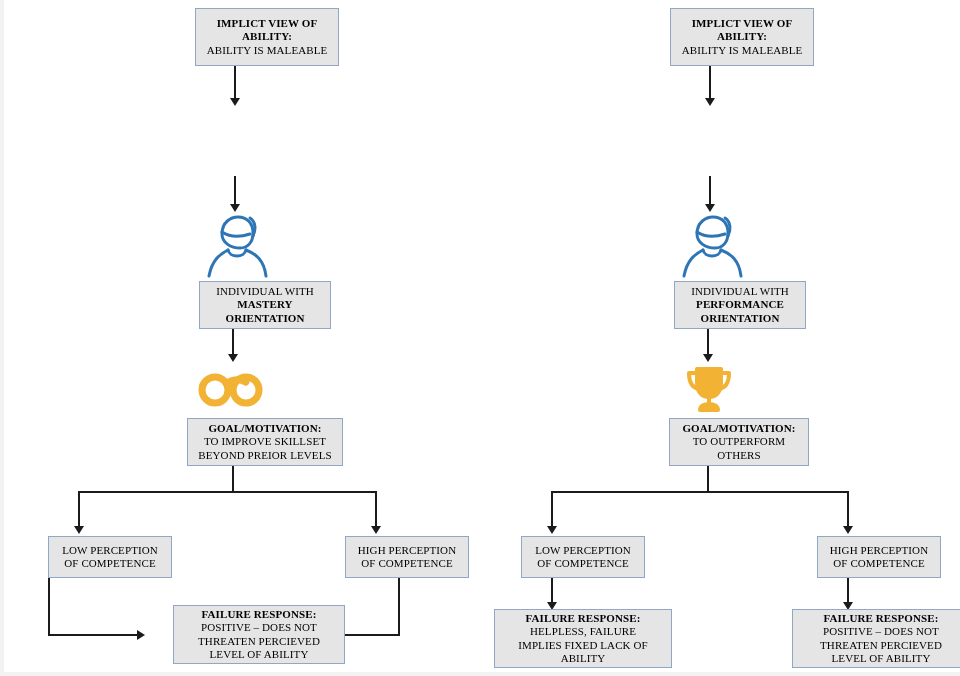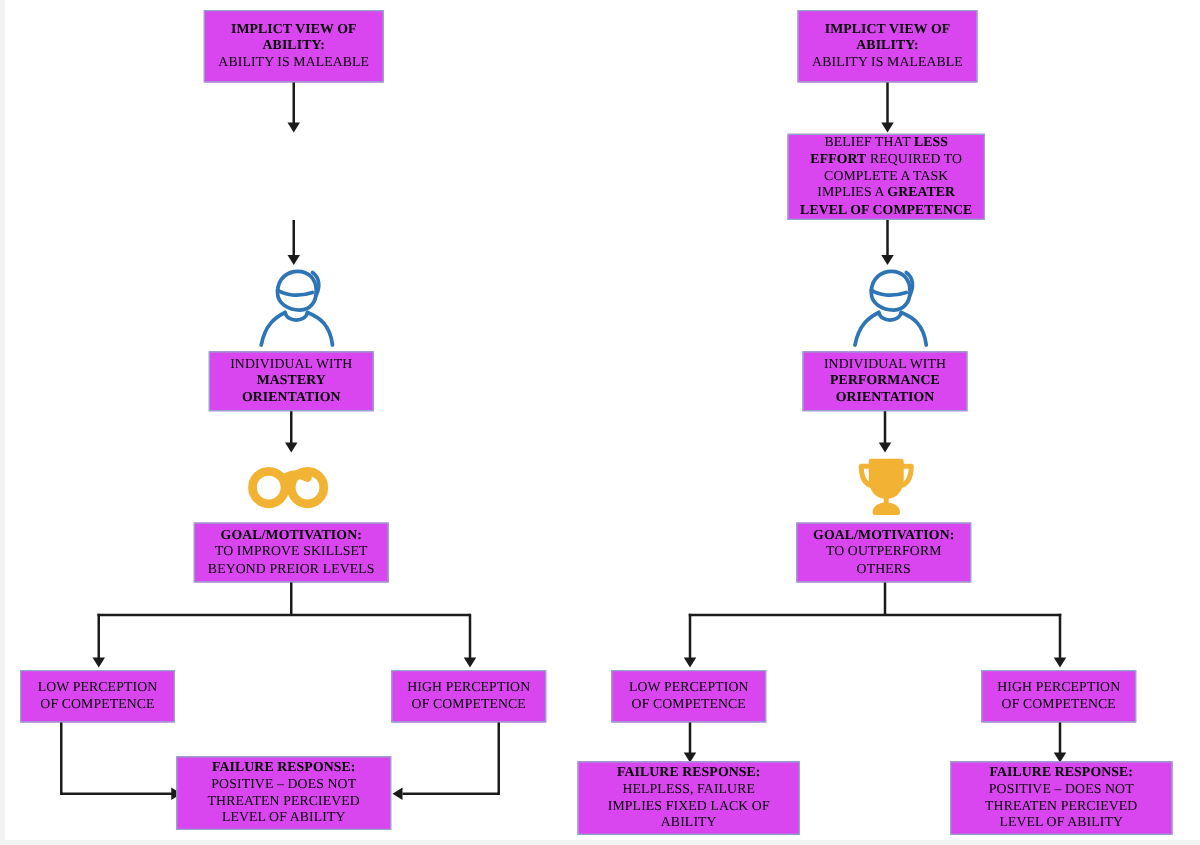--- a/index.html
+++ b/index.html
@@ -13,32 +13,33 @@
   }
   #canvas {
     position: relative;
     width: 960px;
     height: 676px;
     background: #ffffff;
     overflow: hidden;
   }
   .box {
     position: absolute;
-    background: #d946ef;
+    background: #e5e5e5;
     border: 1px solid #8fa8c8;
     box-sizing: border-box;
     display: flex;
     align-items: center;
     justify-content: center;
     text-align: center;
     font-size: 11px;
     line-height: 1.22;
     letter-spacing: 0.1px;
     padding: 3px 4px;
     text-transform: uppercase;
+    margin-left: 32px;
   }
   .box .inner { width: 100%; }
   .box b { font-weight: bold; }
   .line {
     position: absolute;
     background: #1b1b1b;
   }
   .vline { width: 2px; }
   .hline { height: 2px; }
   .arrow-down {
@@ -188,29 +189,20 @@
     <div class="inner">
       <b>IMPLICT VIEW OF</b><br>
       <b>ABILITY:</b><br>
       <span>ABILITY IS MALEABLE</span>
     </div>
   </div>
 
   <div class="line vline" style="left:709px; top:66px; height:34px;"></div>
   <div class="arrow-down" style="left:705px; top:98px;"></div>
 
-  <div class="box" style="left:630px; top:107px; width:158px; height:69px;">
-    <div class="inner">
-      BELIEF THAT <b>LESS</b><br>
-      <b>EFFORT</b> REQUIRED TO<br>
-      COMPLETE A TASK<br>
-      IMPLIES A <b>GREATER</b><br>
-      <b>LEVEL OF COMPETENCE</b>
-    </div>
-  </div>
 
   <div class="line vline" style="left:709px; top:176px; height:32px;"></div>
   <div class="arrow-down" style="left:705px; top:204px;"></div>
 
   <svg class="icon" style="left:673px; top:212px;" width="74" height="68" viewBox="0 0 74 68">
     <g fill="none" stroke="#2e75b6" stroke-width="3" stroke-linecap="round" stroke-linejoin="round">
       <path d="M24 22 C24 10, 33 5, 40 5 C49 5, 55 11, 55 21 C55 30, 50 36, 42 36 C33 36, 24 31, 24 22 Z"></path>
       <path d="M24 20 C30 24, 40 26, 52 22"></path>
       <path d="M52 6 C58 10, 58 18, 55 24"></path>
       <path d="M30 38 C22 42, 14 48, 11 64"></path>

